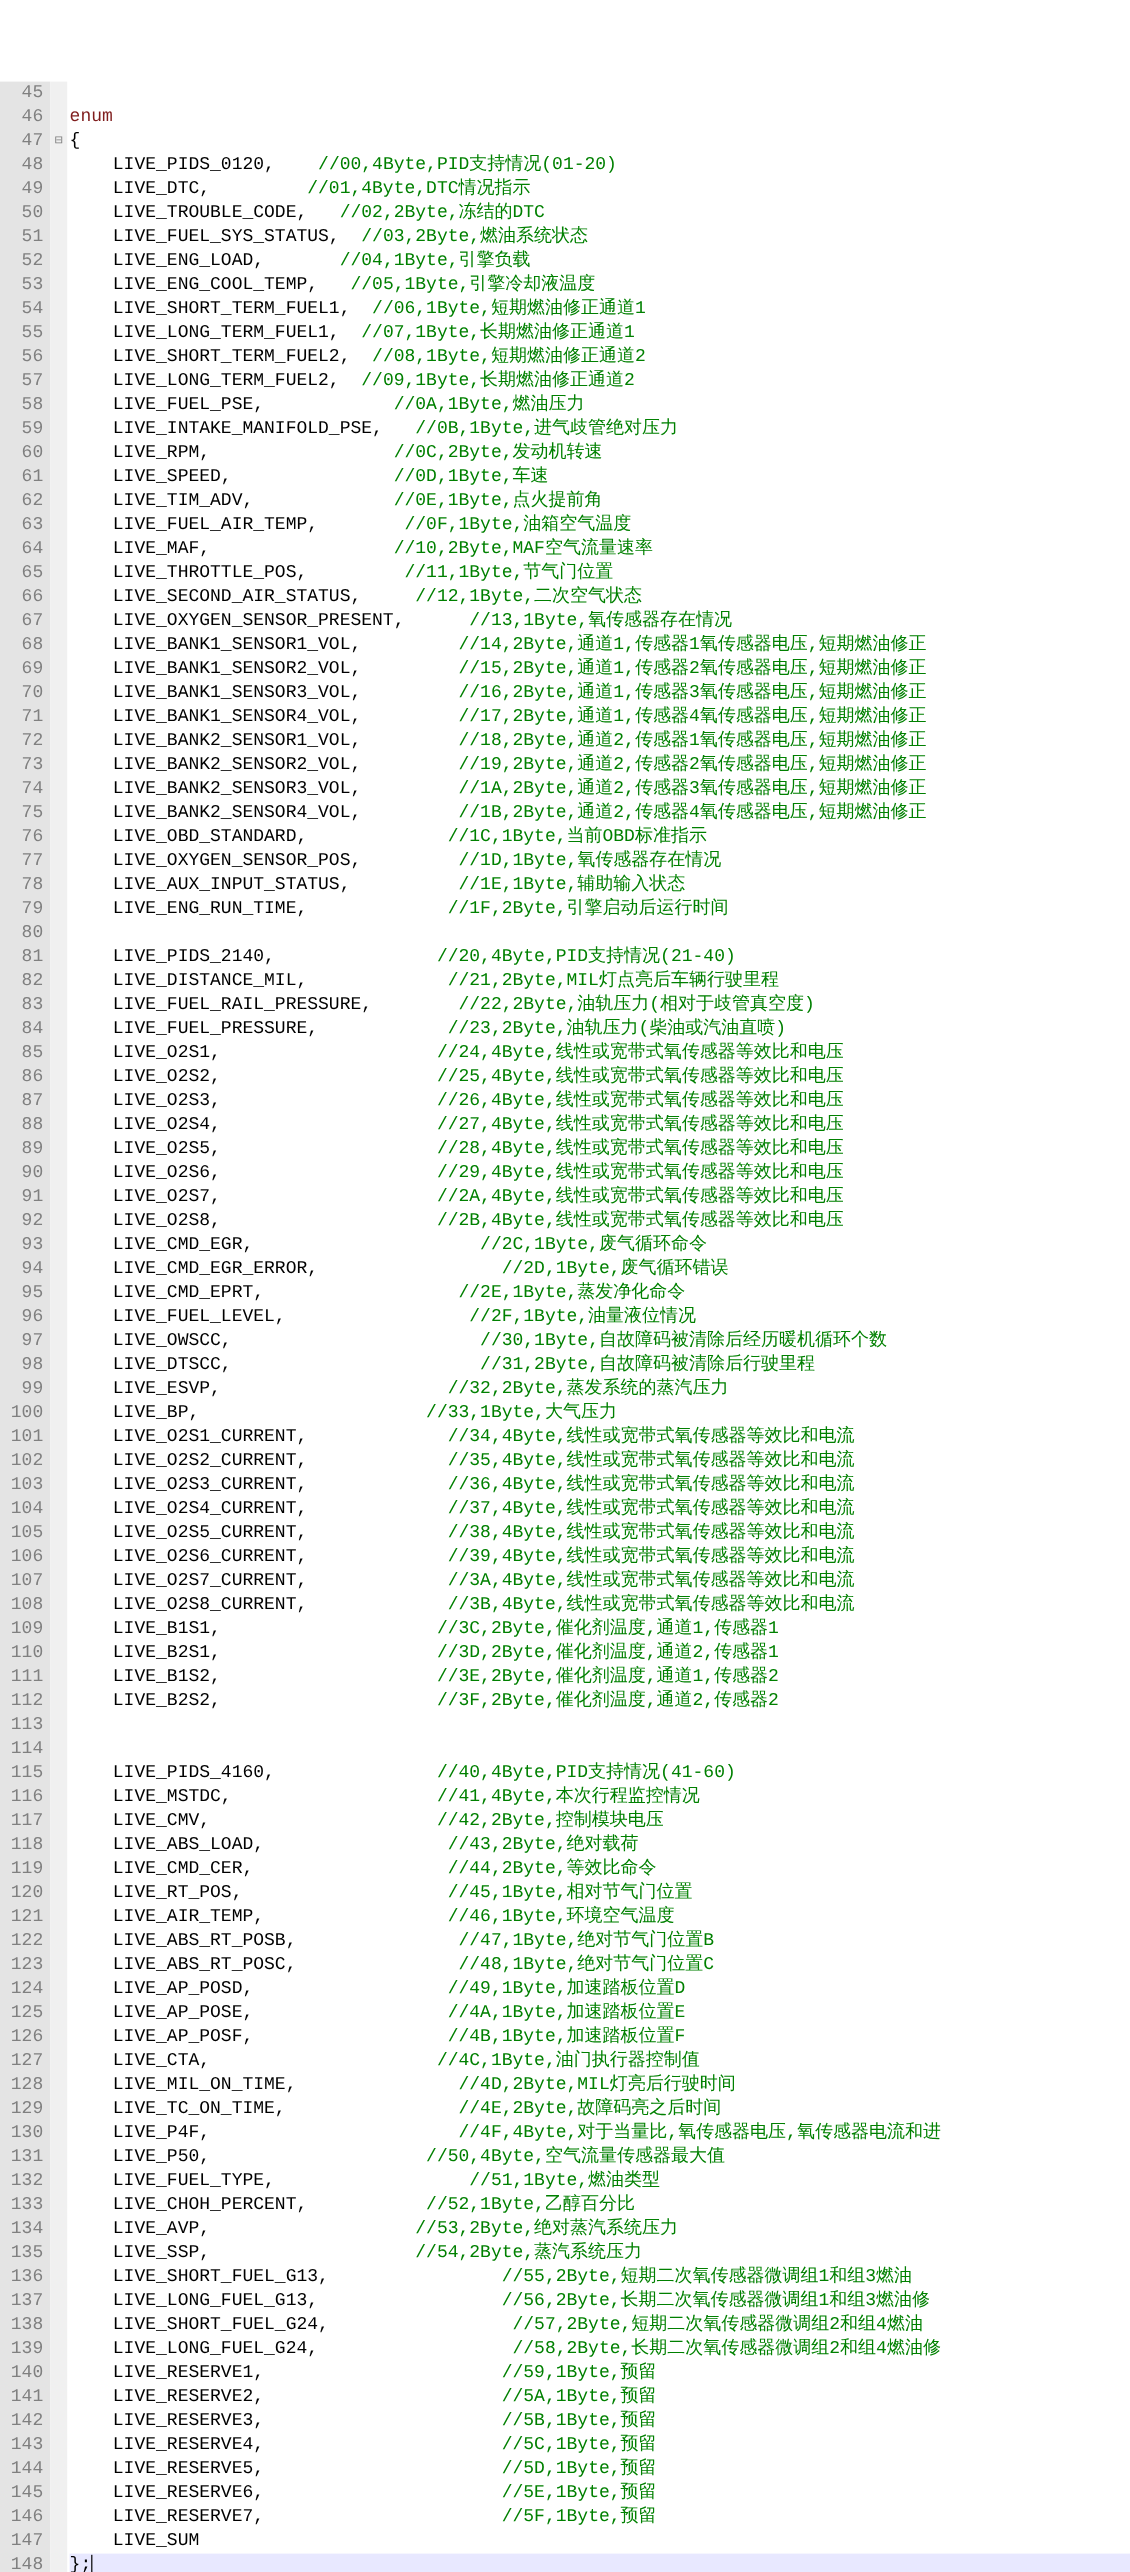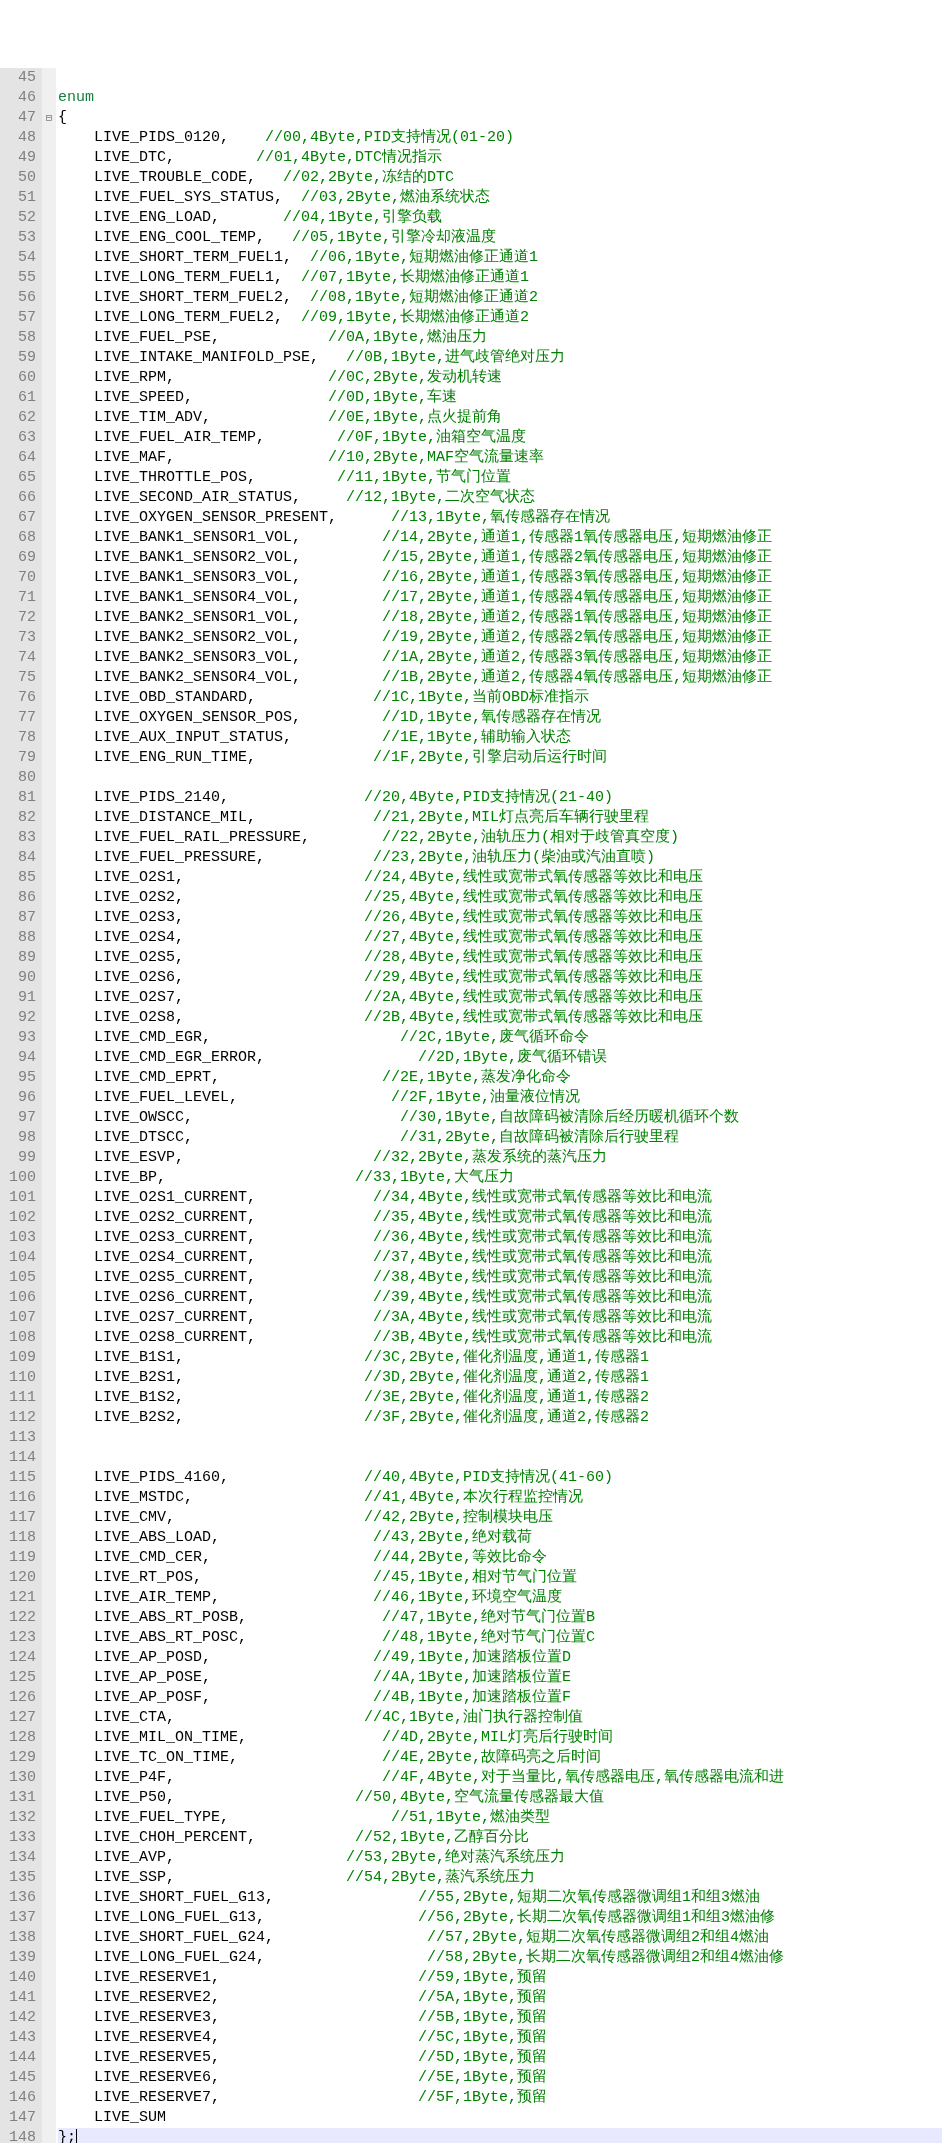--- a/index.html
+++ b/index.html
@@ -32,21 +32,21 @@
     line-height: 20px;
     text-align: center;
     font-size: 11px;
   }
   .code {
     flex: 1;
     line-height: 20px;
     padding-left: 2px;
   }
   .line { height: 20px; }
-  .kw { color: #15803d; }
+  .kw { color: #7f1d1d; }
   .ident { color: #000000; }
   .cmt { color: #008000; }
   .current-line { background: #e8e8ff; }
 </style>
 </head>
 <body>
 
 
 
 <div class="editor">

